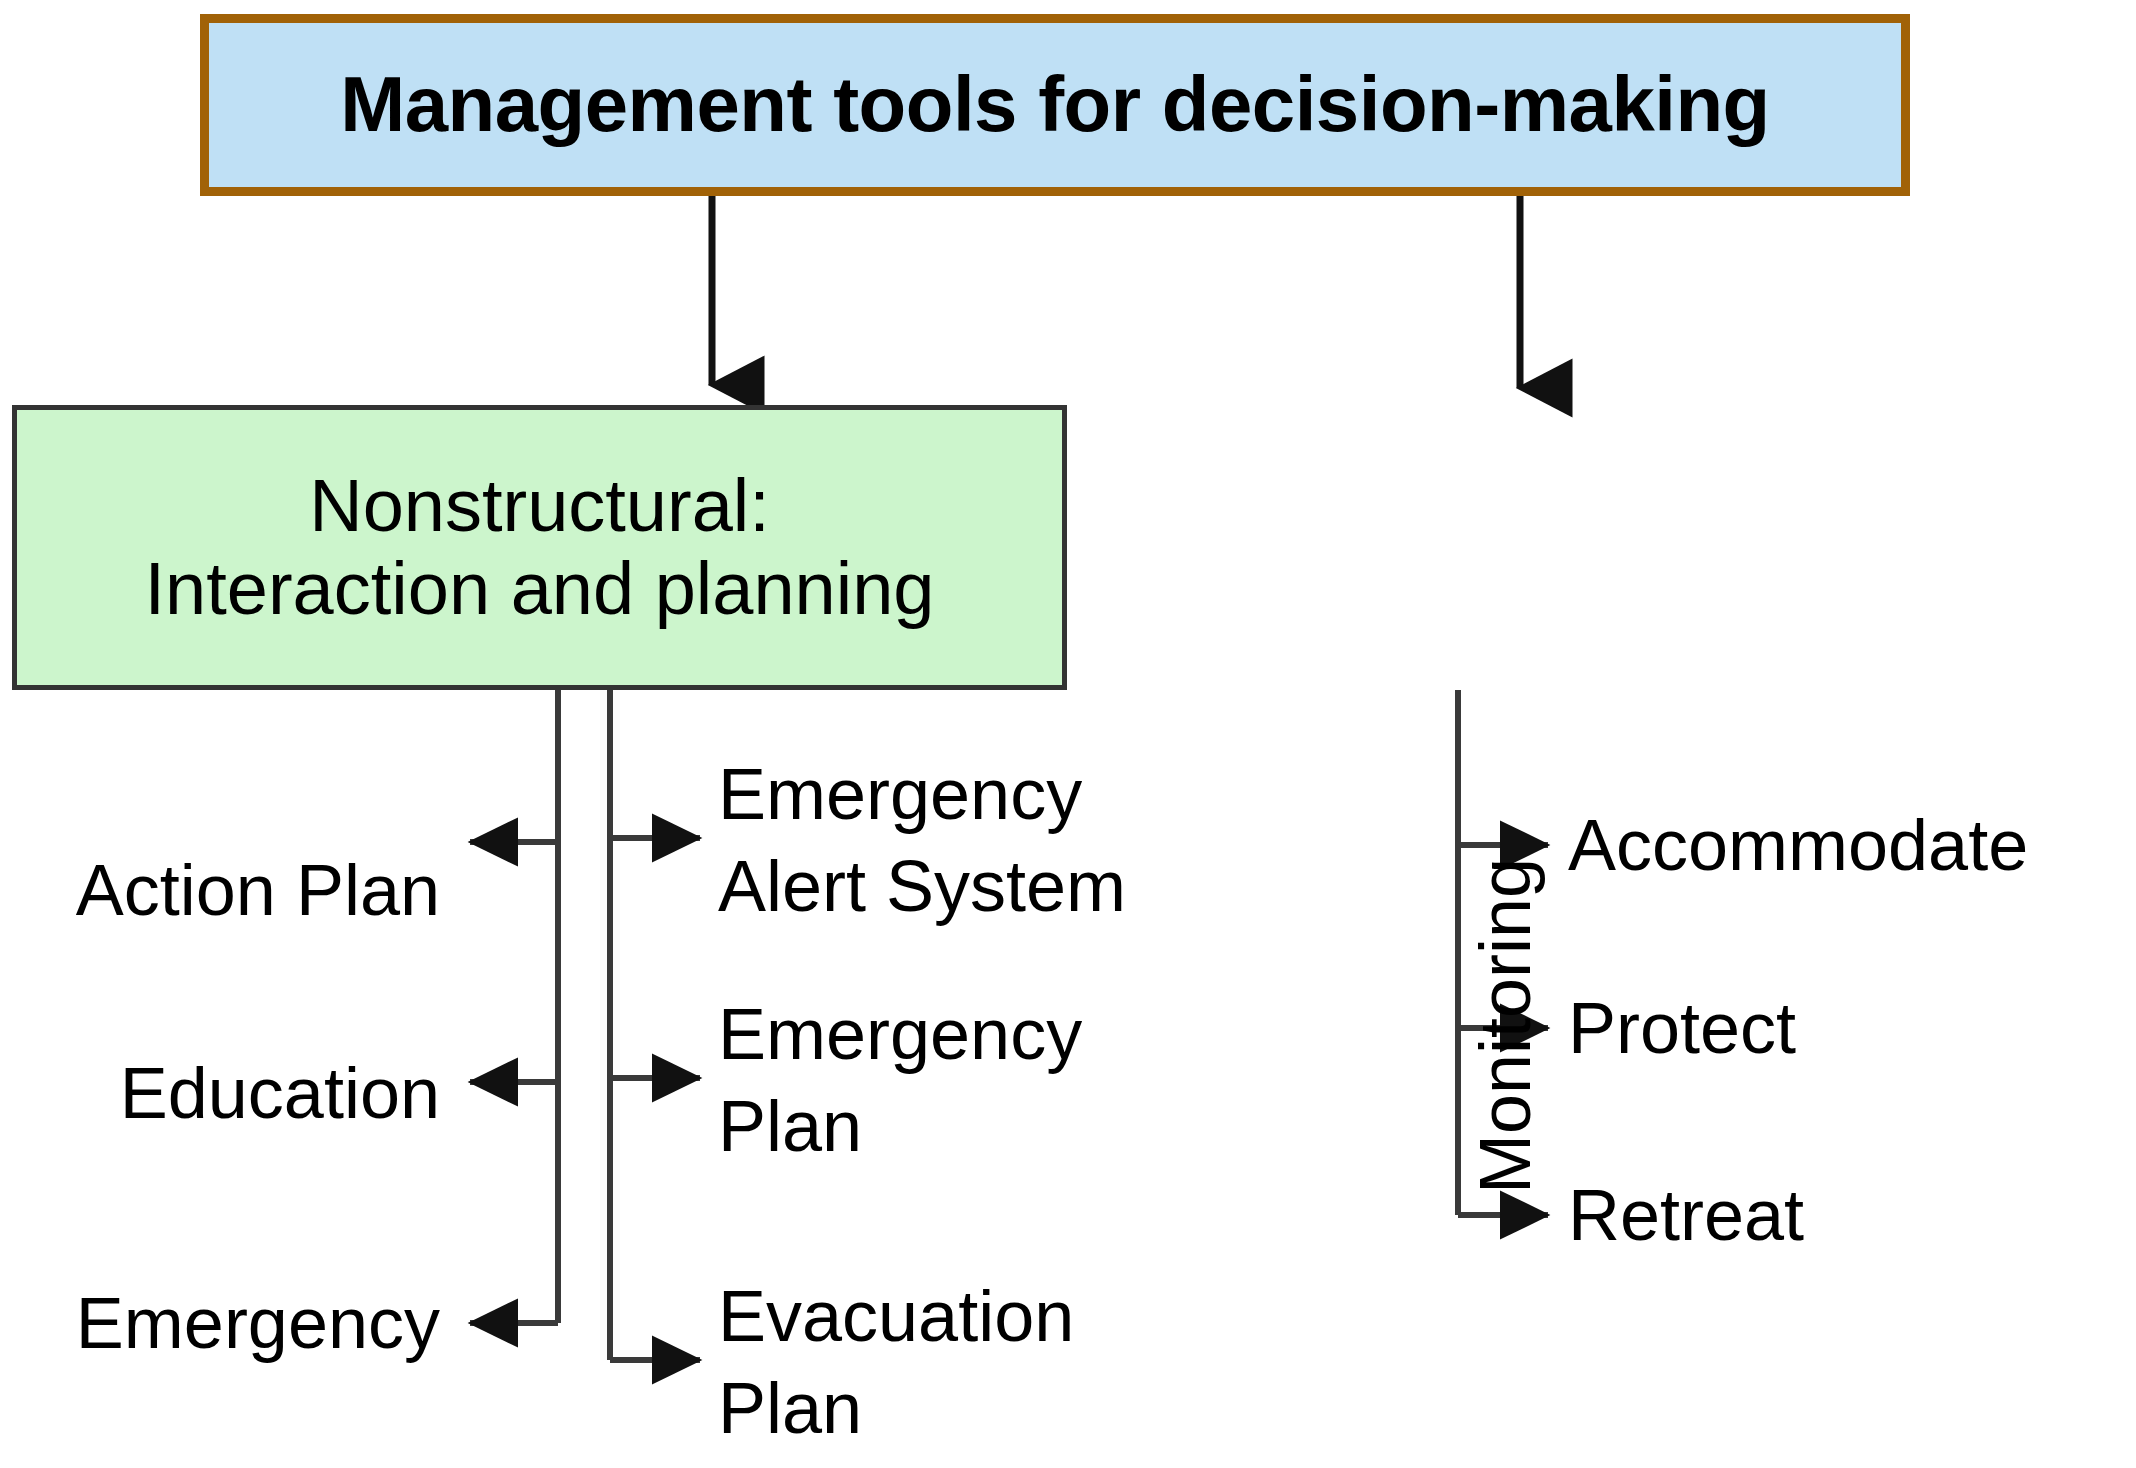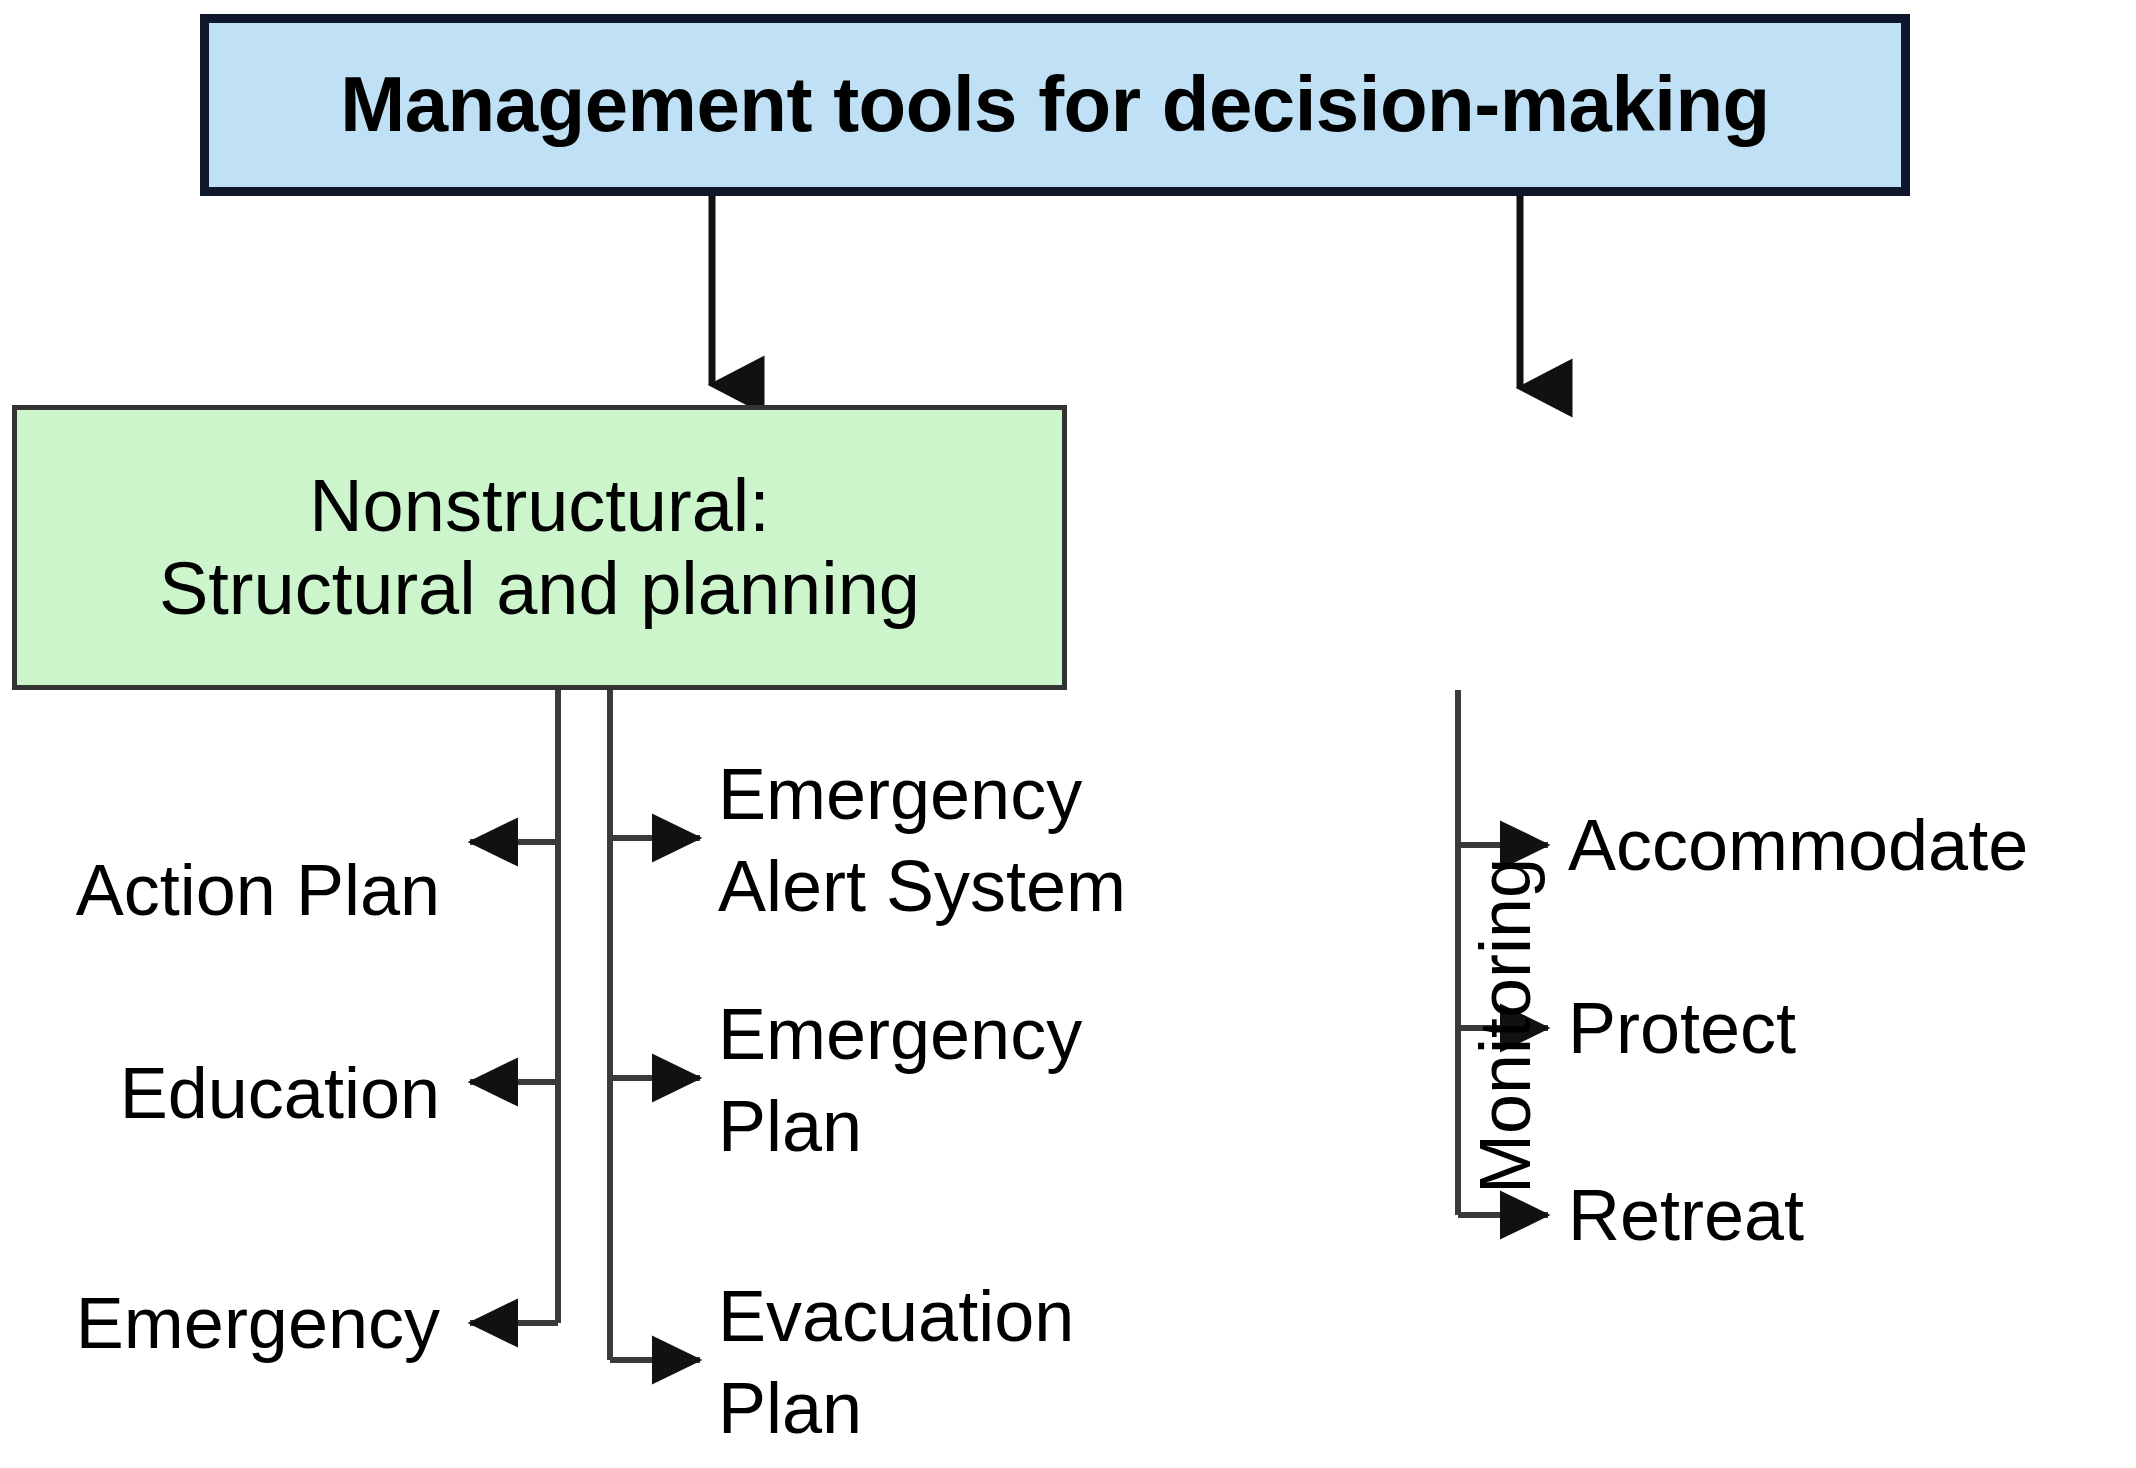--- a/index.html
+++ b/index.html
@@ -24,21 +24,21 @@
     text-align: center;
     color: #000000;
     line-height: 1.12;
   }
   #root-box {
     left: 200px;
     top: 14px;
     width: 1710px;
     height: 182px;
     background: #bfe0f5;
-    border: 9px solid #0f172a;
+    border: 9px solid #a16207;
     font-size: 78px;
     font-weight: bold;
     letter-spacing: -0.5px;
   }
   #branch-box-nonstructural {
     left: 12px;
     top: 405px;
     width: 1055px;
     height: 285px;
     background: #ccf5cc;
@@ -134,21 +134,21 @@
       <path d="M1458,690 L1458,1215" stroke="#3a3a3a" stroke-width="6" fill="none"></path>
       <line x1="1458" y1="845" x2="1548" y2="845" stroke="#3a3a3a" stroke-width="6" marker-end="url(#arrow-right)"></line>
       <line x1="1458" y1="1028" x2="1548" y2="1028" stroke="#3a3a3a" stroke-width="6" marker-end="url(#arrow-right)"></line>
       <line x1="1458" y1="1215" x2="1548" y2="1215" stroke="#3a3a3a" stroke-width="6" marker-end="url(#arrow-right)"></line>
     </g>
   </svg>
 
   <div class="box" id="root-box">Management tools for decision-making</div>
 
   <div class="box" id="branch-box-nonstructural" style="white-space: pre-line;">Nonstructural:
-Structural and planning</div>
+Interaction and planning</div>
 
 
   <div class="leaf-label leaf-left" style="left: 0px; top: 796px; width: 440px; margin-top: 48px;">Action Plan</div>
 
   <div class="leaf-label leaf-left" style="left: 0px; top: 1036px; width: 440px; margin-top: 11px;">Education</div>
 
   <div class="leaf-label leaf-left" style="left: 0px; top: 1277px; width: 440px;">Emergency</div>
 
   <div class="leaf-label leaf-right" style="left: 718px; top: 748px; width: 560px;">Emergency
 Alert System</div>

